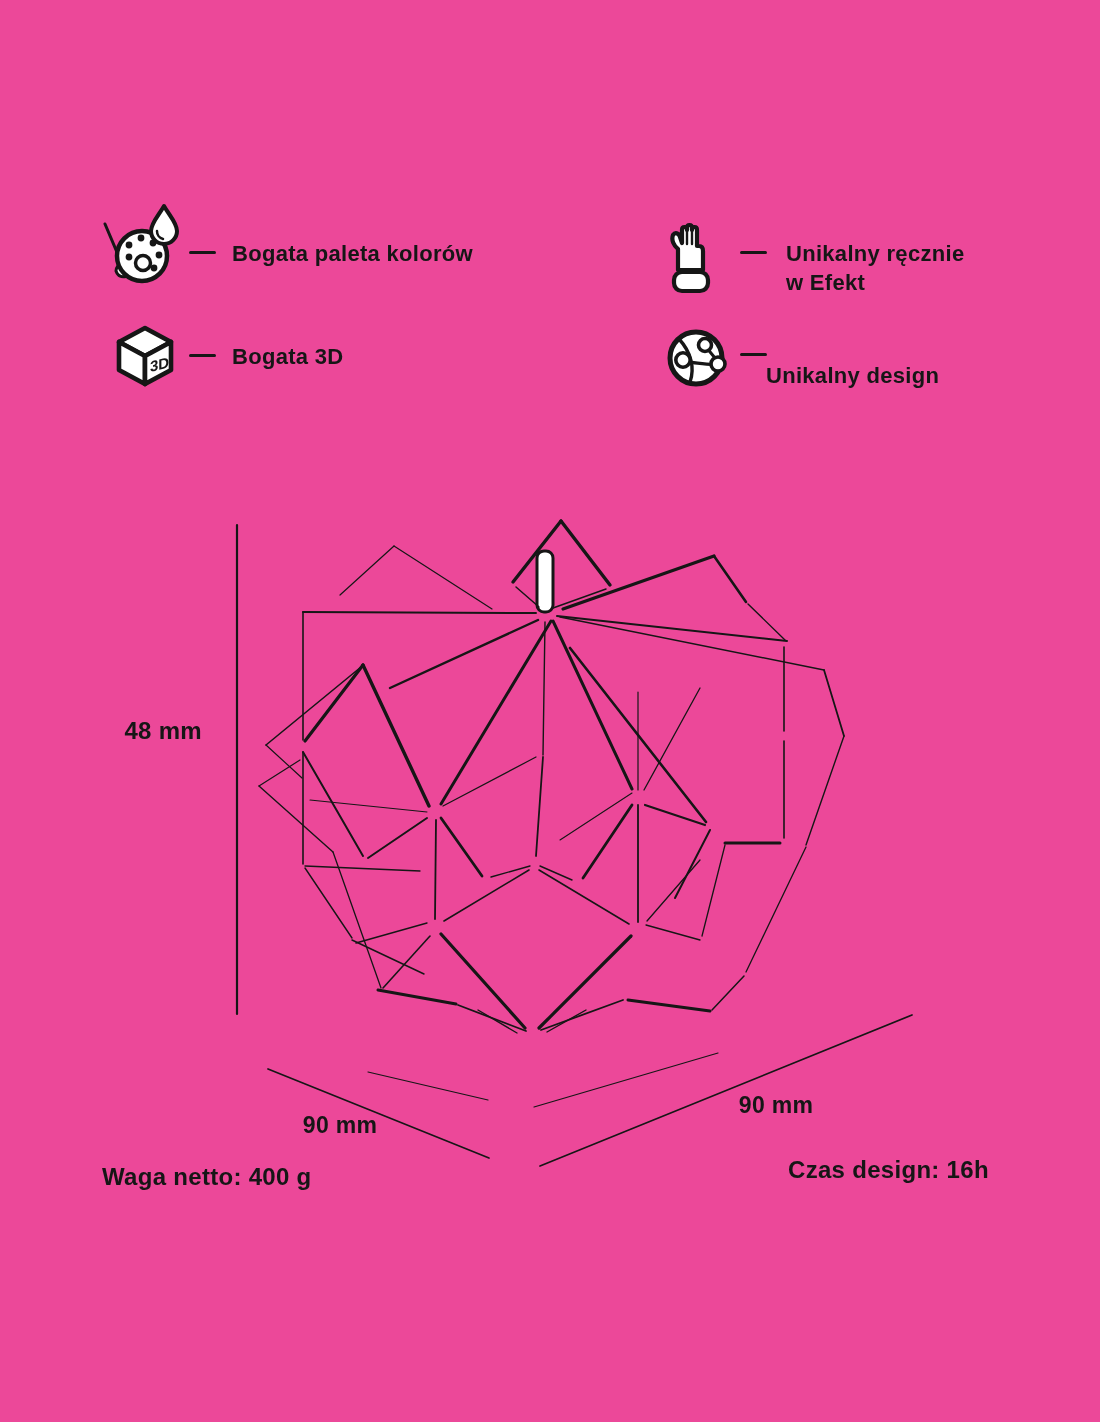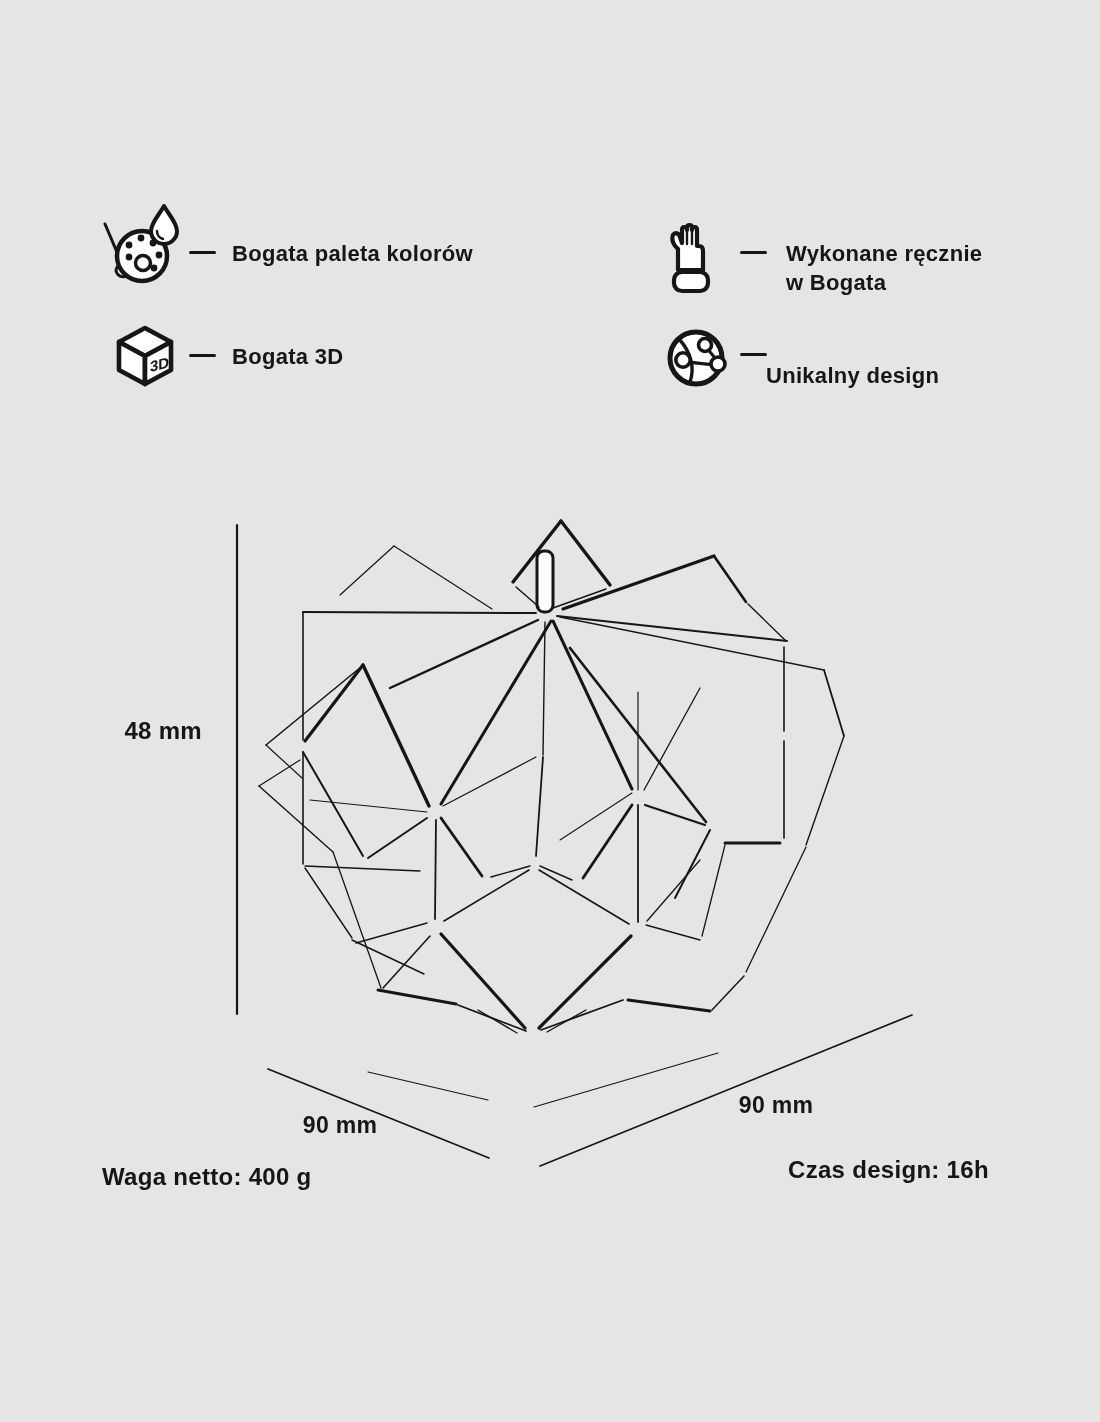--- a/index.html
+++ b/index.html
@@ -1,17 +1,17 @@
 <!DOCTYPE html>
 <html><head>
 <meta charset="utf-8">
 <style>
   html,body{margin:0;padding:0;background:#ffffff;}
   #stage{
-    position:relative;width:1100px;height:1422px;background:#e5e5e5;overflow:hidden;
+    position:relative;width:1100px;height:1422px;background:#ec4899;overflow:hidden;
     font-family:"Liberation Sans","DejaVu Sans",sans-serif;color:#161616;
   }
   .abs{position:absolute;}
   .feature-label{
     font-size:22px;font-weight:700;letter-spacing:.3px;color:#161616;line-height:29px;white-space:pre;
   }
   .dim-label{
     font-size:24px;font-weight:700;letter-spacing:.3px;color:#161616;
   }
   .spec-label{
@@ -51,21 +51,21 @@
   <div class="abs dash" style="left:189px;top:251px;"></div>
   <div class="abs feature-label" style="left:232px;top:239px;">Bogata paleta kolorów</div>
 
   <svg class="abs" style="left:664px;top:218px;" width="54" height="78" viewBox="0 0 54 78">
     <path class="ink-stroke white-fill" stroke-width="4.2" d="M14,52 L14,31 C10,28 7,22 9,17 C11,14 15,15 16,19 L18,25 L18,12 C18,8 23,8 23,12 L23,10 C23,6 28,6 28,10 L28,12 C28,8 33,8 33,12 L33,28 L35,28 C38,28 39,30 39,33 L39,52 Z"></path>
     <line class="ink-stroke" x1="23" y1="13" x2="23" y2="26" stroke-width="2.4"></line>
     <line class="ink-stroke" x1="28" y1="12" x2="28" y2="26" stroke-width="2.4"></line>
     <rect class="ink-stroke white-fill" x="10" y="54" width="34" height="19" rx="8" stroke-width="4.2"></rect>
   </svg>
   <div class="abs dash" style="left:740px;top:251px;"></div>
-  <div class="abs feature-label" style="left:786px;top:239px;"><span>Wykonane ręcznie</span><br><span>w Bogata</span></div>
+  <div class="abs feature-label" style="left:786px;top:239px;"><span>Unikalny ręcznie</span><br><span>w Efekt</span></div>
 
   <svg class="abs" style="left:110px;top:324px;" width="70" height="68" viewBox="0 0 70 68">
     <path class="ink-stroke white-fill" stroke-width="4.6" d="M35,4 L61,18 L35,32 L9,18 Z"></path>
     <path class="ink-stroke white-fill" stroke-width="4.6" d="M9,18 L9,46 L35,60 L35,32 Z"></path>
     <path class="ink-stroke white-fill" stroke-width="4.6" d="M61,18 L61,46 L35,60 L35,32 Z"></path>
     <g transform="translate(40,48) skewY(-14)">
       <text x="0" y="0" font-size="15" font-weight="700" fill="#161616" font-family="Liberation Sans, DejaVu Sans, sans-serif">3D</text>
     </g>
   </svg>
   <div class="abs dash" style="left:189px;top:354px;"></div>

